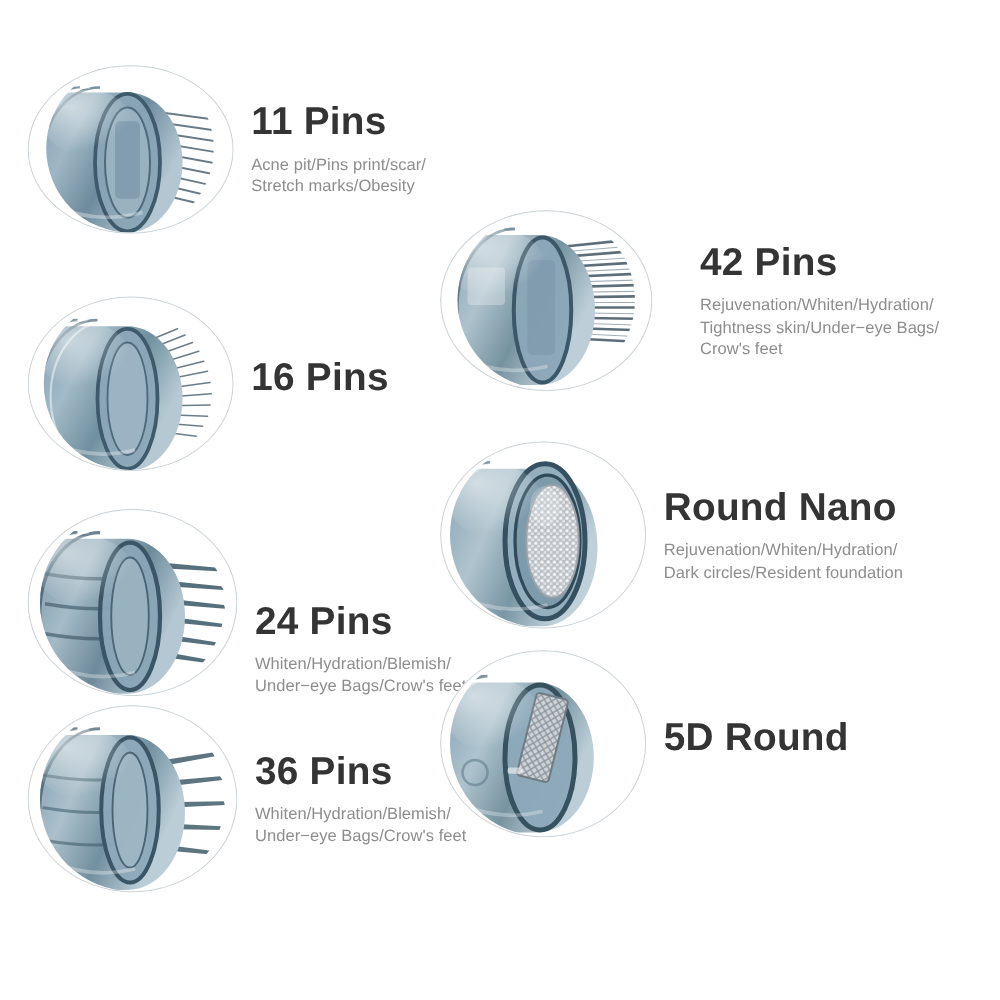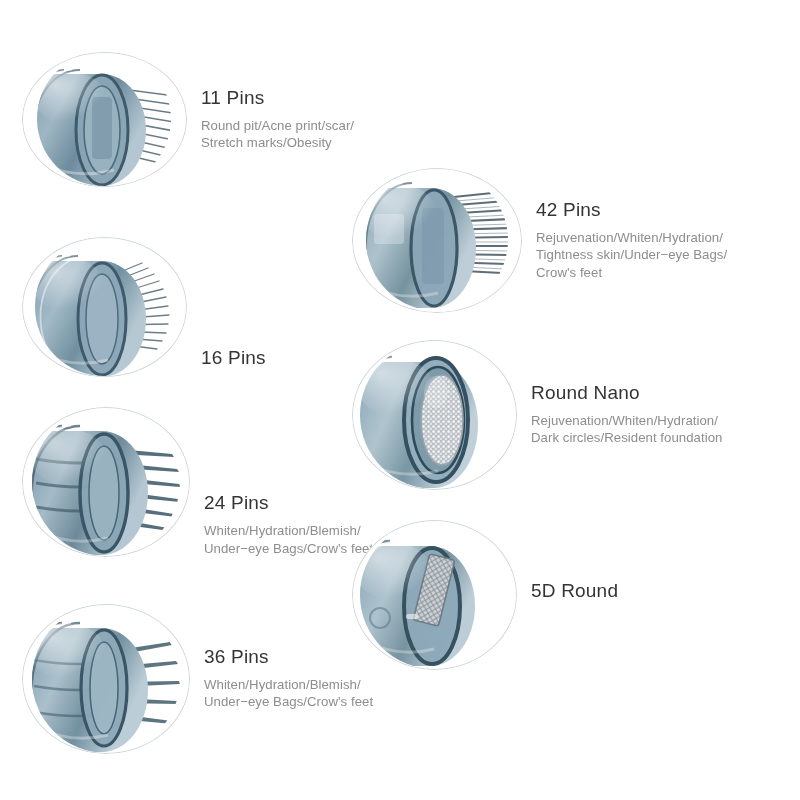--- a/index.html
+++ b/index.html
@@ -40,47 +40,47 @@
     pointer-events: none;
   }
 
   .caption {
     flex: 1 1 auto;
     padding-left: 14px;
   }
 
   .title {
     color: #343434;
-    font-size: 19px;
-    font-weight: 400;
+    font-size: 31px;
+    font-weight: 700;
     letter-spacing: 0.2px;
     line-height: 1.05;
     margin: 0 0 9px 0;
     white-space: nowrap;
   }
 
   .desc {
     color: #8d8d8d;
     font-size: 13.2px;
     font-weight: 400;
     line-height: 1.32;
     margin: 0;
     white-space: pre-line;
     letter-spacing: 0.05px;
   }
 
   
   #item-11  { left: 22px;  top: 52px;  width: 370px; }
-  #item-16  { left: 22px;  top: 237px; width: 370px; align-items: flex-end; }
+  #item-16  { left: 22px;  top: 237px; width: 370px; }
   #item-24  { left: 22px;  top: 407px; width: 390px; align-items: flex-end; }
-  #item-36  { left: 22px;  top: 604px; width: 390px; }
+  #item-36  { left: 22px;  top: 564px; width: 390px; }
 
   
-  #item-42    { left: 352px; top: 168px; width: 440px; }
-  #item-rnano { left: 352px; top: 340px; width: 440px; }
+  #item-42    { left: 352px; top: 168px; width: 440px; gap: 24px; }
+  #item-rnano { left: 352px; top: 353px; width: 440px; }
   #item-5d    { left: 352px; top: 520px; width: 440px; }
 </style>
 </head>
 <body>
 
 <div class="item" id="item-11">
   <div class="photo" style="width:165px;height:135px;">
     <svg width="165" height="135" viewBox="0 0 165 135">
       <defs>
         <linearGradient id="g11body" x1="0" y1="0" x2="1" y2="0.4">
@@ -131,21 +131,21 @@
         <ellipse cx="80" cy="78" rx="18" ry="44" fill="none" stroke="#4e6b7c" stroke-width="1.6"></ellipse>
         <rect x="70" y="45" width="20" height="62" rx="4" fill="#7894a6" opacity="0.7"></rect>
 
         <ellipse cx="48" cy="46" rx="36" ry="26" fill="url(#g11gloss)"></ellipse>
         <path d="M20 112 q34 16 72 6" stroke="#ffffff" stroke-width="3" fill="none" opacity="0.35"></path>
       </g>
     </svg>
   </div>
   <div class="caption">
     <div class="title">11 Pins</div>
-    <div class="desc">Round pit/Acne print/scar/
+    <div class="desc">Acne pit/Pins print/scar/
 Stretch marks/Obesity</div>
   </div>
 </div>
 
 <div class="item" id="item-16">
   <div class="photo" style="width:165px;height:140px;">
     <svg width="165" height="140" viewBox="0 0 165 140">
       <defs>
         <linearGradient id="g16body" x1="0" y1="0" x2="1" y2="0.4">
           <stop offset="0%" stop-color="#bfd0da"></stop>

